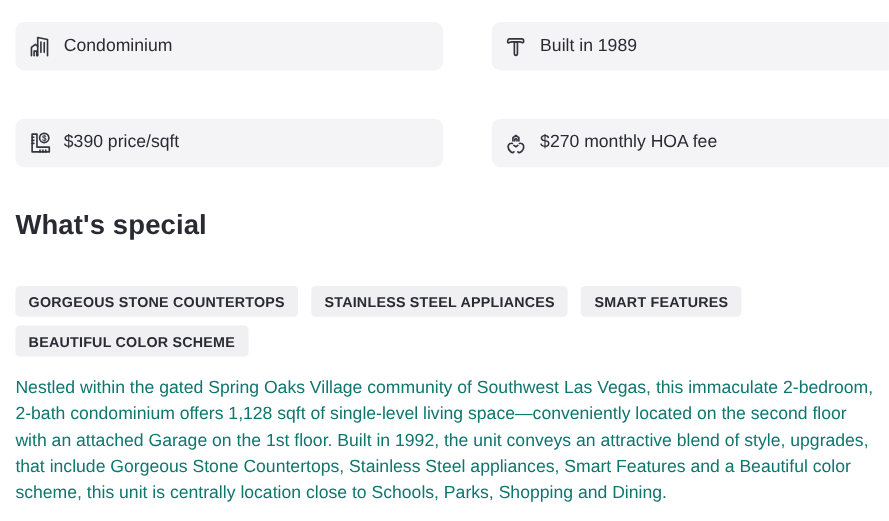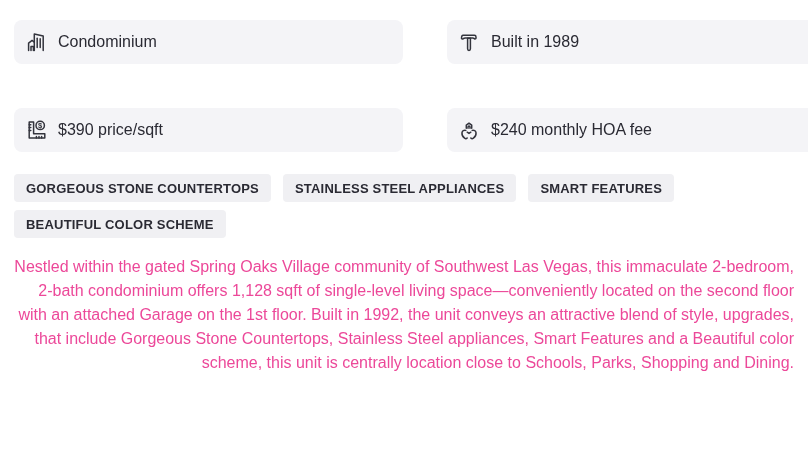--- a/index.html
+++ b/index.html
@@ -51,21 +51,21 @@
     margin: 38px 0 0 14px;
     font-size: 25px;
     line-height: 30px;
     font-weight: 800;
     letter-spacing: 0.1px;
     color: #2a2a33;
   }
 
   
   .tag-list {
-    margin: 22px 14px 0 14px;
+    margin: 40px 14px 0 14px;
     display: flex;
     flex-wrap: wrap;
     column-gap: 12px;
     row-gap: 8px;
     align-items: center;
   }
   .tag {
     background: #f0f0f3;
     border-radius: 4px;
     padding: 6px 12px 5px 12px;
@@ -77,22 +77,21 @@
     color: #2a2a33;
     white-space: nowrap;
   }
 
   
   p.description {
     margin: 17px 14px 0 14px;
     width: 780px;
     font-size: 16px;
     line-height: 24px;
-    color: #ec4899;
-    text-align: right;
+    color: #0f766e;
   }
 </style>
 </head>
 <body>
 
 <div class="page">
 
   <div class="facts-grid">
 
     <div class="fact-card">
@@ -135,25 +134,26 @@
     <div class="fact-card">
       <span class="icon">
         <svg width="24" height="24" viewBox="0 0 24 24" fill="none" stroke="#33343d" stroke-width="1.5" stroke-linecap="round" stroke-linejoin="round">
           <path d="M9.3 10.2 V7.1 L12 5.2 L14.7 7.1 V10.2"></path>
           <path d="M11 10.2 V8.9 C11 8.3 11.45 7.9 12 7.9 C12.55 7.9 13 8.3 13 8.9 V10.2"></path>
           <path d="M8.8 12.4 C7 11.9 5.3 12.8 5 14.6 C4.7 16.6 5.8 18.9 7.6 20.2 C8.4 20.8 9.5 20.7 10.2 20"></path>
           <path d="M15.2 12.4 C17 11.9 18.7 12.8 19 14.6 C19.3 16.6 18.2 18.9 16.4 20.2 C15.6 20.8 14.5 20.7 13.8 20"></path>
           <path d="M10.2 14.2 L12 15.4 L13.8 14.2"></path>
         </svg>
       </span>
-      <span class="fact-label">$240 monthly HOA fee</span>
+      <span class="fact-label">$270 monthly HOA fee</span>
     </div>
 
   </div>
 
+  <h2 class="whats-special">What's special</h2>
 
   <div class="tag-list">
     <span class="tag">GORGEOUS STONE COUNTERTOPS</span>
     <span class="tag">STAINLESS STEEL APPLIANCES</span>
     <span class="tag">SMART FEATURES</span>
     <span class="tag">BEAUTIFUL COLOR SCHEME</span>
   </div>
 
   <p class="description">Nestled within the gated Spring Oaks Village community of Southwest Las Vegas, this immaculate 2-bedroom, 2-bath condominium offers 1,128 sqft of single-level living space—conveniently located on the second floor with an attached Garage on the 1st floor. Built in 1992, the unit conveys an attractive blend of style, upgrades, that include Gorgeous Stone Countertops, Stainless Steel appliances, Smart Features and a Beautiful color scheme, this unit is centrally location close to Schools, Parks, Shopping and Dining.</p>
 

